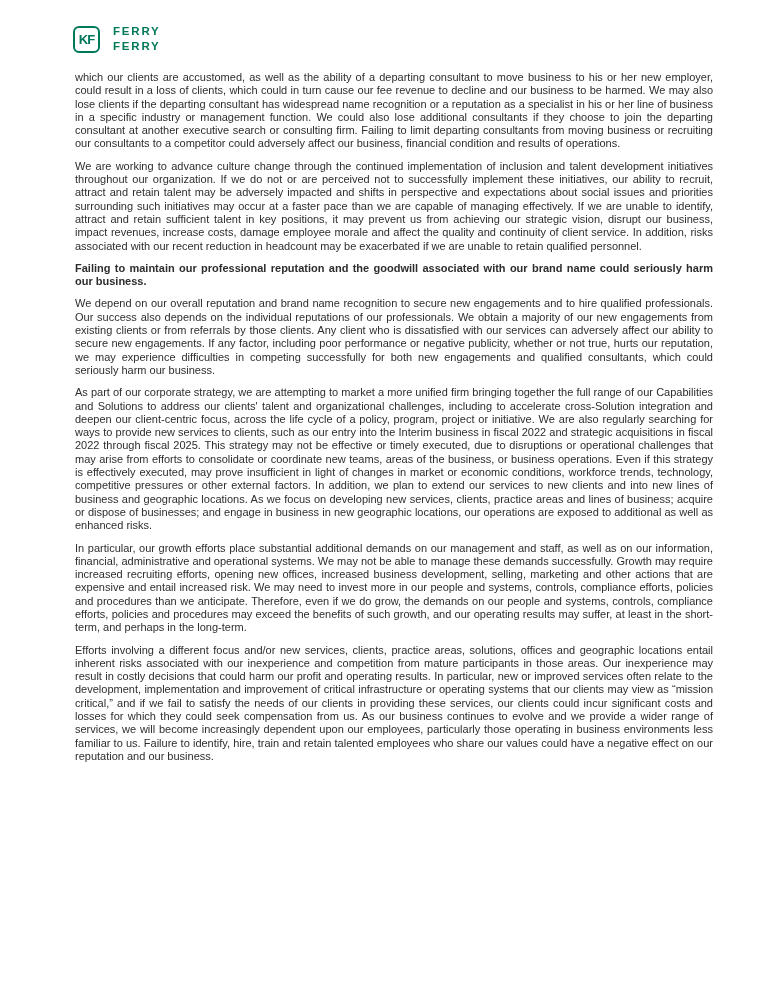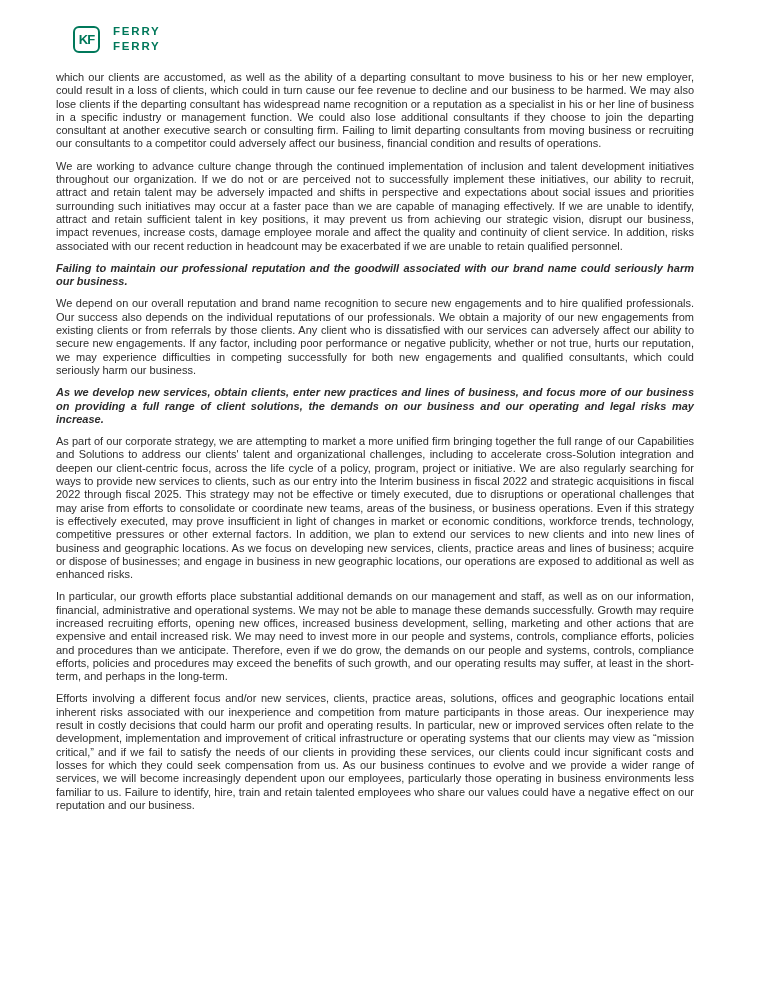--- a/index.html
+++ b/index.html
@@ -37,32 +37,31 @@
   .logo-text {
     color: var(--kf-green, #00785a);
     font-weight: bold;
     font-size: 11.5px;
     line-height: 13px;
     letter-spacing: 1.8px;
   }
   .content {
     position: absolute;
     top: 61px;
-    left: 46px;
+    left: 65px;
     width: 642px;
   }
   .para, .heading {
     font-size: 11px;
     line-height: 13.3px;
     text-align: justify;
     margin-bottom: 9px;
   }
   .heading {
     font-weight: bold;
-    font-style: italic;
   }
   .page-number {
     position: absolute;
     bottom: 26px;
     left: 0;
     width: 100%;
     text-align: center;
     font-size: 10.5px;
     color: #2d2d2d;
   }
@@ -80,20 +79,19 @@
       <div>FERRY</div>
       <div>FERRY</div>
     </div>
   </div>
 
   <div class="content">
     <p class="para">which our clients are accustomed, as well as the ability of a departing consultant to move business to his or her new employer, could result in a loss of clients, which could in turn cause our fee revenue to decline and our business to be harmed. We may also lose clients if the departing consultant has widespread name recognition or a reputation as a specialist in his or her line of business in a specific industry or management function. We could also lose additional consultants if they choose to join the departing consultant at another executive search or consulting firm. Failing to limit departing consultants from moving business or recruiting our consultants to a competitor could adversely affect our business, financial condition and results of operations.</p>
     <p class="para">We are working to advance culture change through the continued implementation of inclusion and talent development initiatives throughout our organization. If we do not or are perceived not to successfully implement these initiatives, our ability to recruit, attract and retain talent may be adversely impacted and shifts in perspective and expectations about social issues and priorities surrounding such initiatives may occur at a faster pace than we are capable of managing effectively. If we are unable to identify, attract and retain sufficient talent in key positions, it may prevent us from achieving our strategic vision, disrupt our business, impact revenues, increase costs, damage employee morale and affect the quality and continuity of client service. In addition, risks associated with our recent reduction in headcount may be exacerbated if we are unable to retain qualified personnel.</p>
     <p class="heading">Failing to maintain our professional reputation and the goodwill associated with our brand name could seriously harm our business.</p>
     <p class="para">We depend on our overall reputation and brand name recognition to secure new engagements and to hire qualified professionals. Our success also depends on the individual reputations of our professionals. We obtain a majority of our new engagements from existing clients or from referrals by those clients. Any client who is dissatisfied with our services can adversely affect our ability to secure new engagements. If any factor, including poor performance or negative publicity, whether or not true, hurts our reputation, we may experience difficulties in competing successfully for both new engagements and qualified consultants, which could seriously harm our business.</p>
-    <p class="heading">As we develop new services, obtain clients, enter new practices and lines of business, and focus more of our business on providing a full range of client solutions, the demands on our business and our operating and legal risks may increase.</p>
     <p class="para">As part of our corporate strategy, we are attempting to market a more unified firm bringing together the full range of our Capabilities and Solutions to address our clients' talent and organizational challenges, including to accelerate cross-Solution integration and deepen our client-centric focus, across the life cycle of a policy, program, project or initiative. We are also regularly searching for ways to provide new services to clients, such as our entry into the Interim business in fiscal 2022 and strategic acquisitions in fiscal 2022 through fiscal 2025. This strategy may not be effective or timely executed, due to disruptions or operational challenges that may arise from efforts to consolidate or coordinate new teams, areas of the business, or business operations. Even if this strategy is effectively executed, may prove insufficient in light of changes in market or economic conditions, workforce trends, technology, competitive pressures or other external factors. In addition, we plan to extend our services to new clients and into new lines of business and geographic locations. As we focus on developing new services, clients, practice areas and lines of business; acquire or dispose of businesses; and engage in business in new geographic locations, our operations are exposed to additional as well as enhanced risks.</p>
     <p class="para">In particular, our growth efforts place substantial additional demands on our management and staff, as well as on our information, financial, administrative and operational systems. We may not be able to manage these demands successfully. Growth may require increased recruiting efforts, opening new offices, increased business development, selling, marketing and other actions that are expensive and entail increased risk. We may need to invest more in our people and systems, controls, compliance efforts, policies and procedures than we anticipate. Therefore, even if we do grow, the demands on our people and systems, controls, compliance efforts, policies and procedures may exceed the benefits of such growth, and our operating results may suffer, at least in the short-term, and perhaps in the long-term.</p>
     <p class="para">Efforts involving a different focus and/or new services, clients, practice areas, solutions, offices and geographic locations entail inherent risks associated with our inexperience and competition from mature participants in those areas. Our inexperience may result in costly decisions that could harm our profit and operating results. In particular, new or improved services often relate to the development, implementation and improvement of critical infrastructure or operating systems that our clients may view as “mission critical,” and if we fail to satisfy the needs of our clients in providing these services, our clients could incur significant costs and losses for which they could seek compensation from us. As our business continues to evolve and we provide a wider range of services, we will become increasingly dependent upon our employees, particularly those operating in business environments less familiar to us. Failure to identify, hire, train and retain talented employees who share our values could have a negative effect on our reputation and our business.</p>
   </div>
 
 
 </div>
 
 </body></html>

